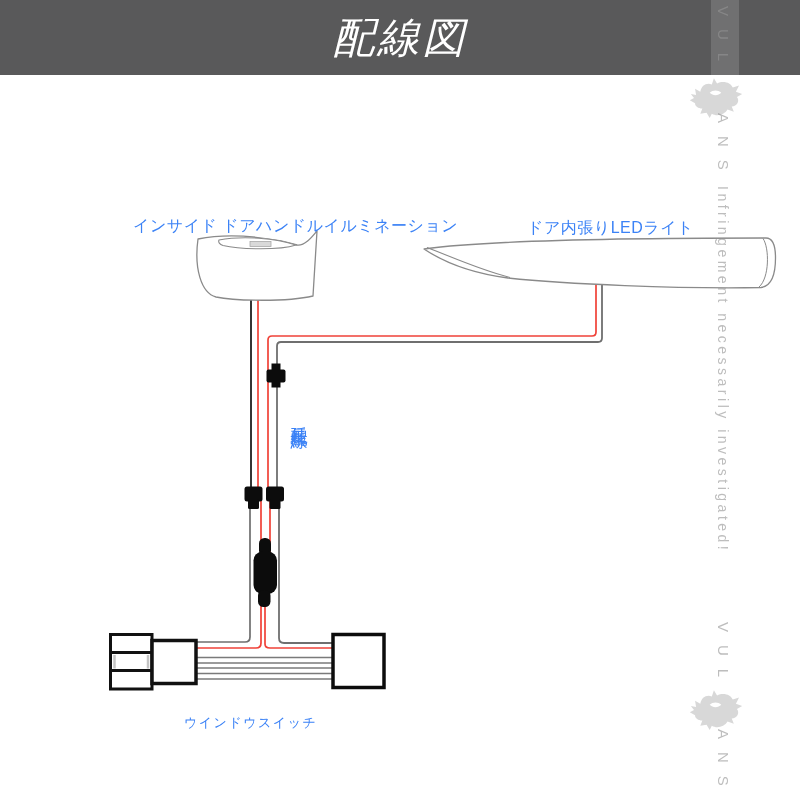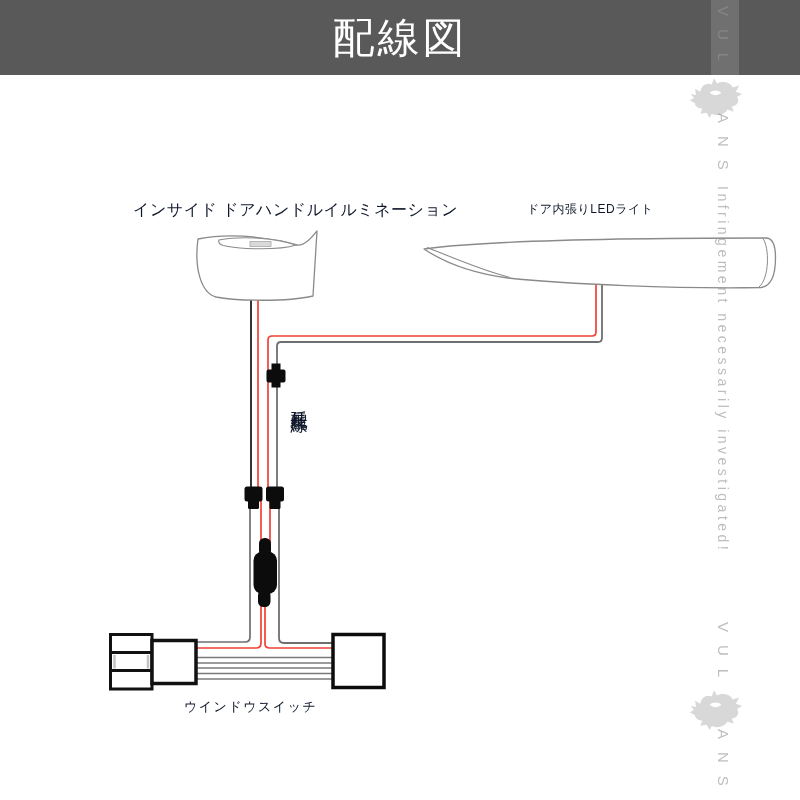--- a/index.html
+++ b/index.html
@@ -3,40 +3,40 @@
 <meta charset="utf-8">
 <style>
   html,body{margin:0;padding:0;}
   body{
     width:800px;height:800px;position:relative;background:#ffffff;overflow:hidden;
     font-family:"Liberation Sans","DejaVu Sans",sans-serif;
   }
   
   .header{
     position:absolute;left:0;top:0;width:800px;height:75px;
-    background:#59595a;display:flex;align-items:center;justify-content:center;
+    background:#59595a;display:flex;align-items:center;justify-content:center;font-style:italic;
   }
   .header .title{
     color:#ffffff;font-size:42px;font-weight:500;letter-spacing:3px;line-height:1;
   }
   
   .wm{position:absolute;left:700px;top:0;width:52px;height:800px;z-index:6;pointer-events:none;}
   .wm-band{position:absolute;left:11px;top:0;width:28px;height:75px;background:rgba(255,255,255,0.14);}
   .vtext{
     writing-mode:vertical-rl;text-orientation:mixed;
     position:absolute;left:16px;color:rgba(148,148,148,0.62);
     font-size:15px;line-height:1;white-space:nowrap;
   }
   .wm-caps{letter-spacing:13px;font-weight:500;}
   .wm-notice{top:186px;font-size:14px;letter-spacing:3.5px;}
   .wm-logo{position:absolute;left:-12px;width:56px;height:44px;}
   
-  .lbl{position:absolute;color:#0f172a;white-space:nowrap;line-height:1.15;z-index:4;}
+  .lbl{position:absolute;color:#3b82f6;white-space:nowrap;line-height:1.15;z-index:4;margin-top:16px;}
   .lbl-handle{left:133px;top:201px;font-size:16px;letter-spacing:0.5px;}
-  .lbl-led{left:527px;top:203px;font-size:12px;letter-spacing:0.5px;}
+  .lbl-led{left:527px;top:203px;font-size:16px;letter-spacing:0.5px;}
   .lbl-ext{left:289px;top:397px;font-size:17px;writing-mode:vertical-rl;text-orientation:mixed;letter-spacing:2px;}
   .lbl-switch{left:184px;top:700px;font-size:13px;letter-spacing:1.5px;}
   
   .diagram-svg{position:absolute;left:0;top:0;width:800px;height:800px;z-index:2;}
 </style>
 </head>
 <body>
 
 <div class="header">
   <div class="title">配線図</div>

